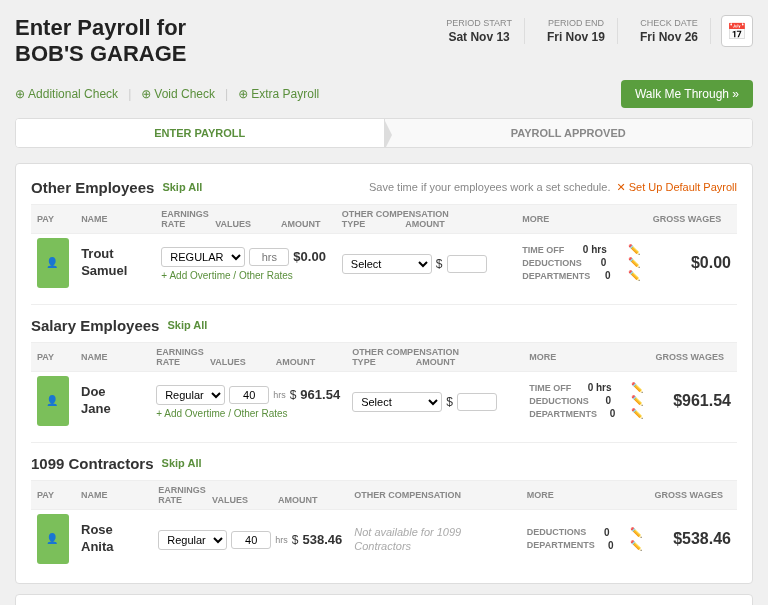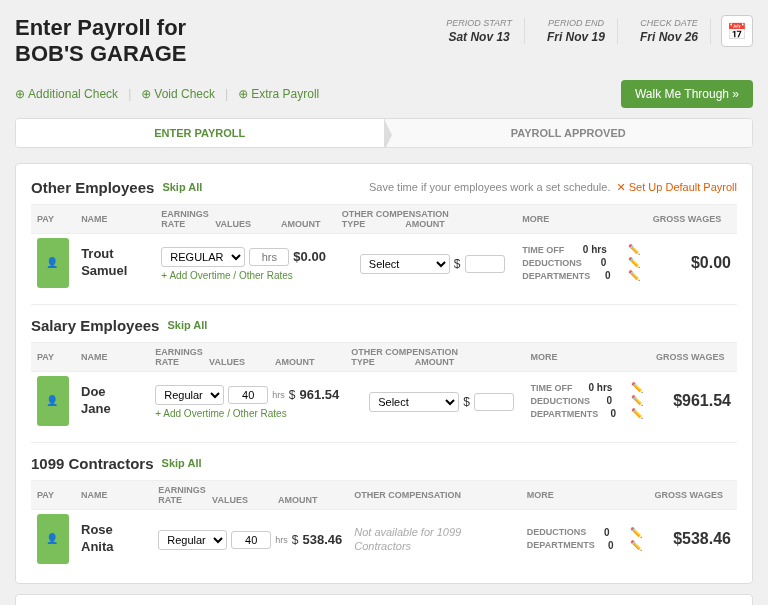--- a/index.html
+++ b/index.html
@@ -3,21 +3,21 @@
   <meta charset="utf-8">
   <style>
     * { box-sizing: border-box; margin: 0; padding: 0; }
     body { font-family: Arial, sans-serif; background: #f0f0f0; font-size: 12px; color: #333; }
     .page { width: 768px; min-height: 605px; background: #f0f0f0; padding: 15px; }
 
     
     .header { display: flex; justify-content: space-between; align-items: flex-start; margin-bottom: 12px; }
     .header-title { font-size: 22px; font-weight: bold; line-height: 1.2; color: #222; }
     .header-dates { display: flex; gap: 10px; align-items: center; }
-    .date-block { text-align: center; padding: 0 12px; border-right: 1px solid #ddd; font-style: italic; }
+    .date-block { text-align: center; padding: 0 12px; border-right: 1px solid #ddd; }
     .date-block:last-of-type { border-right: none; }
     .date-label { font-size: 9px; color: #888; text-transform: uppercase; }
     .date-value { font-size: 12px; color: #333; font-weight: bold; margin-top: 2px; }
     .calendar-icon { width: 32px; height: 32px; border: 1px solid #ccc; border-radius: 4px; display: flex; align-items: center; justify-content: center; color: #888; font-size: 16px; background: white; }
 
     
     .actions-bar { display: flex; align-items: center; justify-content: space-between; margin-bottom: 10px; }
     .actions-left { display: flex; gap: 10px; align-items: flex-end; }
     .action-link { color: #5a8f3c; font-size: 12px; cursor: pointer; display: flex; align-items: center; gap: 3px; }
     .action-link::before { content: '⊕'; color: #5a8f3c; }
@@ -55,21 +55,21 @@
     .emp-avatar { width: 32px; height: 50px; background: #7bbf5a; border-radius: 3px; display: flex; align-items: center; justify-content: center; color: white; font-size: 10px; }
     .emp-name { font-size: 13px; font-weight: bold; color: #333; line-height: 1.3; }
 
     .earnings-row { display: flex; align-items: center; gap: 4px; margin-top: 2px; }
     .rate-select { padding: 2px 4px; border: 1px solid #ccc; border-radius: 3px; font-size: 11px; background: white; }
     .values-input { width: 40px; padding: 2px 4px; border: 1px solid #ccc; border-radius: 3px; font-size: 11px; text-align: center; }
     .amount-val { font-size: 13px; font-weight: bold; color: #333; }
     .small-label { font-size: 9px; color: #888; }
     .add-overtime { color: #5a8f3c; font-size: 10px; cursor: pointer; margin-top: 3px; display: block; }
 
-    .type-select { padding: 2px 4px; border: 1px solid #ccc; border-radius: 3px; font-size: 11px; background: white; width: 90px; margin-left: 18px; }
+    .type-select { padding: 2px 4px; border: 1px solid #ccc; border-radius: 3px; font-size: 11px; background: white; width: 90px; }
     .amount-input { width: 40px; padding: 2px 4px; border: 1px solid #ccc; border-radius: 3px; font-size: 11px; }
 
     .more-row { display: flex; justify-content: space-between; align-items: center; padding: 1px 0; font-size: 10px; color: #555; font-weight: bold; }
     .more-label { color: #888; font-size: 9px; text-transform: uppercase; }
     .more-val { color: #333; }
     .edit-icon { color: #5a8f3c; cursor: pointer; margin-left: 3px; }
 
     .gross-amount { font-size: 16px; font-weight: bold; color: #333; text-align: right; }
 
     .section-divider { border: none; border-top: 1px solid #eee; margin: 12px 0; }

